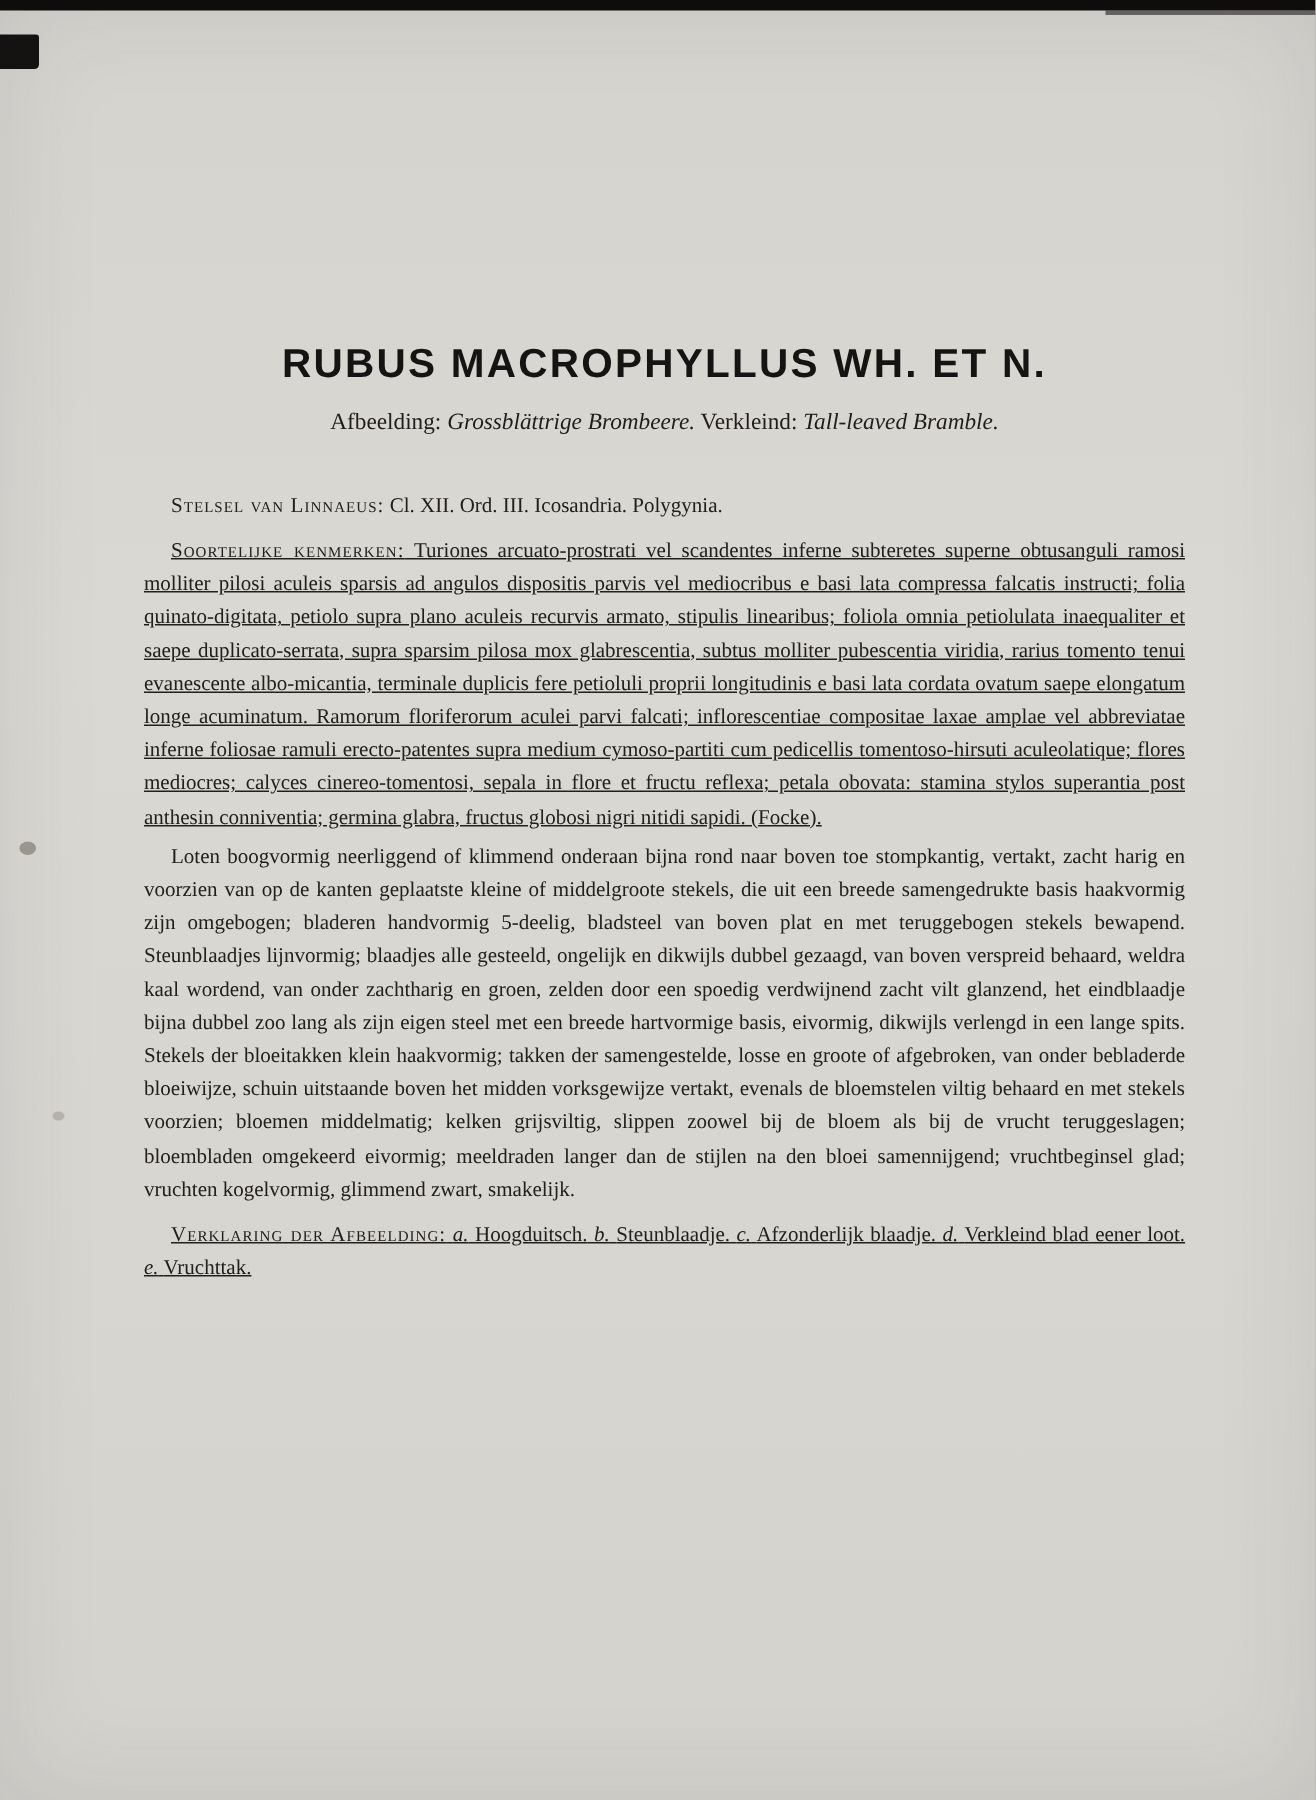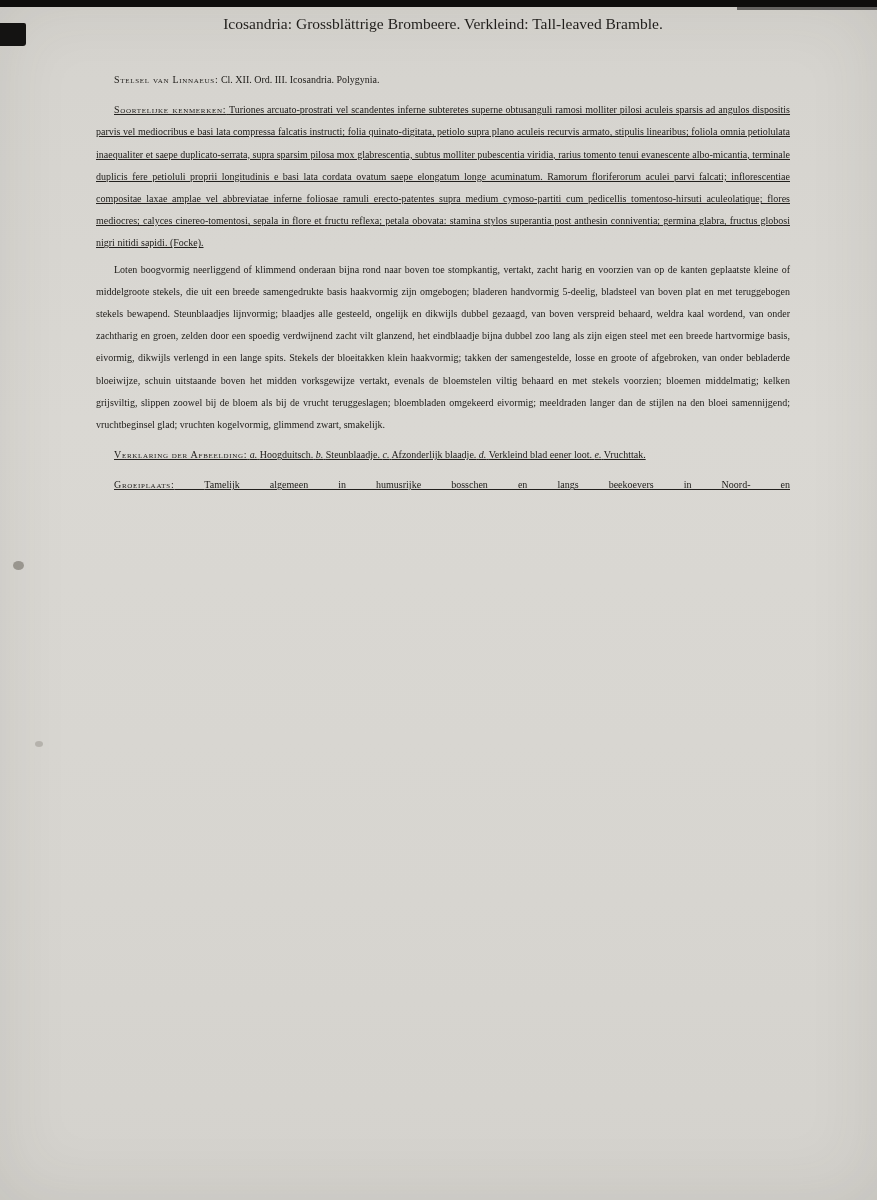--- a/index.html
+++ b/index.html
@@ -72,33 +72,33 @@
     font-weight: 700;
     font-size: 17.5px;
     letter-spacing: .4px;
     color: #1a1816;
   }
   .trans {
     margin: 15px 0 0;
     text-align: center;
     font-size: 15.5px;
   }
-  .trans .it { }
+  .trans .it { font-style: italic; }
   .bloom {
     margin: 11px 0 0;
     text-align: center;
     font-size: 14.5px;
   }
   .bloom .sp { letter-spacing: .30em; word-spacing: .35em; }
   .saturn { font-family: "DejaVu Sans", sans-serif; font-size: 14px; }
 
   .body-block { margin-top: 36px; }
   .para {
     margin: 0 0 4px;
-    font-size: 10px;
+    font-size: 14px;
     line-height: 22.2px;
     text-align: justify;
     text-indent: 18px;
     color: #22201d;
   }
   .para.gap { margin-top: 8px; text-decoration: underline; }
   .sc {
     font-variant: small-caps;
     letter-spacing: .7px;
   }
@@ -110,23 +110,24 @@
 
 <div class="page">
 
   <div class="topbar"></div>
   <div class="corner"></div>
   <div class="speck s1"></div>
   <div class="speck s2"></div>
 
   <main class="content">
 
+    <h1 class="title">RUBUS MACROPHYLLUS WH. ET N.</h1>
 
     <p class="trans">
-      <span>Icosandria:</span>
+      <span>Afbeelding:</span>
       <span class="it">Grossblättrige Brombeere.</span>
       <span>Verkleind:</span>
       <span class="it">Tall-leaved Bramble.</span>
     </p>
 
 
     <section class="body-block">
 
       <p class="para">
         <span class="sc">Stelsel van Linnaeus:</span>
@@ -144,20 +145,16 @@
 
       <p class="para gap">
         <span class="sc">Verklaring der Afbeelding:</span>
         <span><span class="fig-letter">a.</span> <span>Hoogduitsch.</span></span>
         <span><span class="fig-letter">b.</span> <span>Steunblaadje.</span></span>
         <span><span class="fig-letter">c.</span> <span>Afzonderlijk blaadje.</span></span>
         <span><span class="fig-letter">d.</span> <span>Verkleind blad eener loot.</span></span>
         <span><span class="fig-letter">e.</span> <span>Vruchttak.</span></span>
       </p>
 
-      <p class="para gap last-line-justify">
-        <span class="sc">Groeiplaats:</span>
-        <span>Tamelijk algemeen in humusrijke bosschen en langs beekoevers in Noord- en</span>
-      </p>
 
     </section>
   </main>
 </div>
 
 </body></html>

